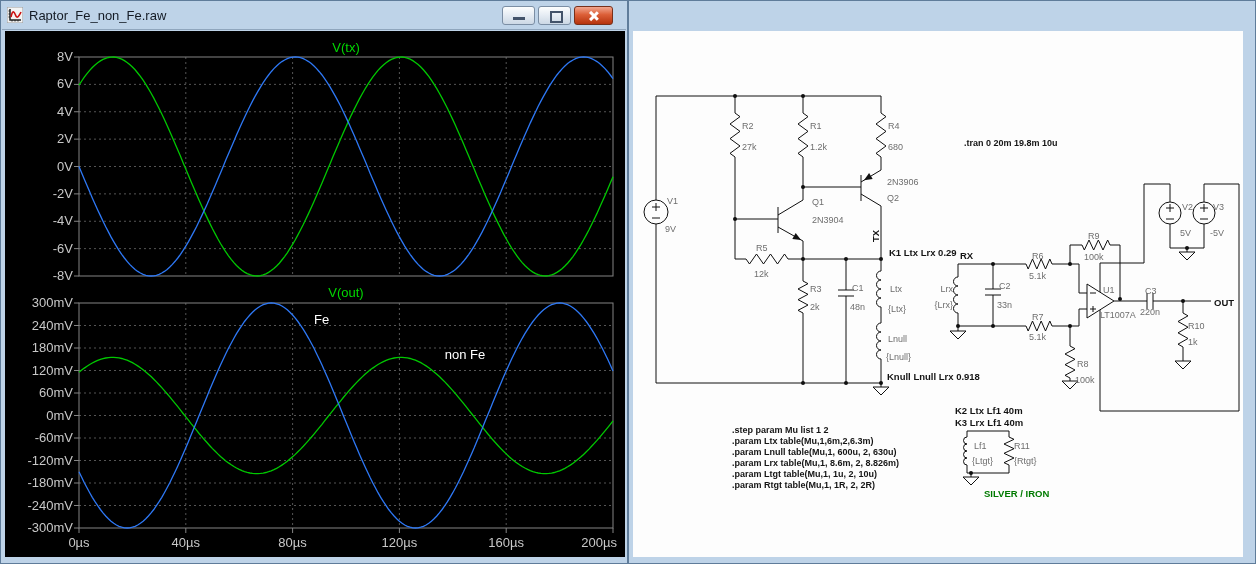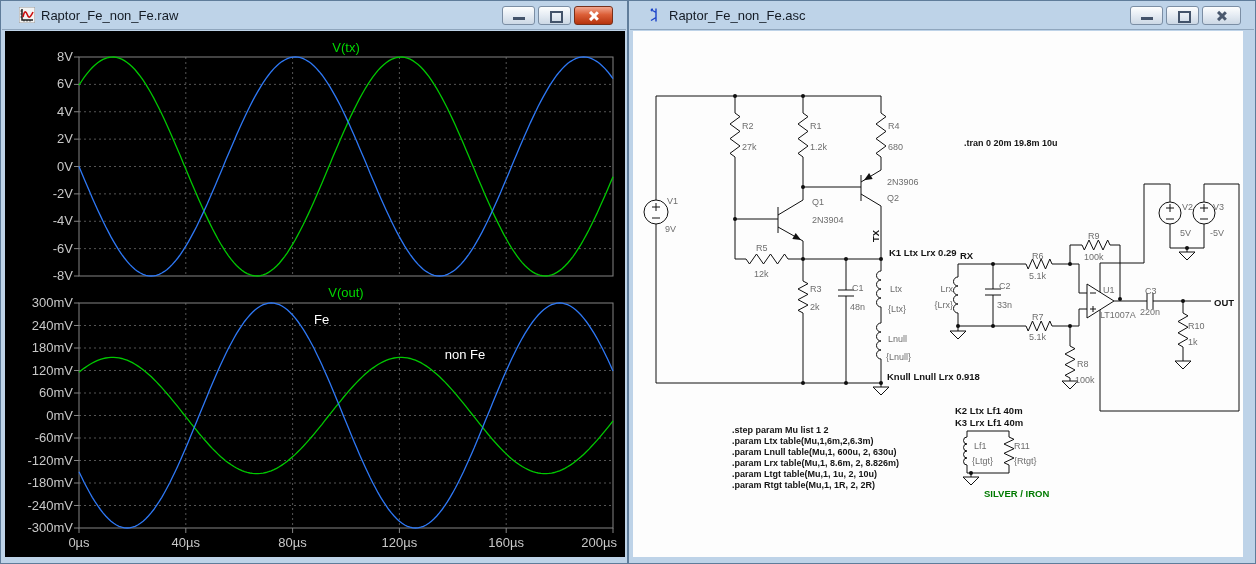--- a/index.html
+++ b/index.html
@@ -4,21 +4,21 @@
 <style>
   html,body{margin:0;padding:0}
   body{width:1256px;height:564px;position:relative;overflow:hidden;
        font-family:"Liberation Sans",sans-serif;background:#dfe9f5}
   .win{position:absolute;top:0;height:564px;background:#bed3e8;
        border:1px solid #5f7c9a;box-sizing:border-box}
   #lwin{left:0;width:628px}
   #rwin{left:628px;width:628px}
   .tbar{position:absolute;left:1px;right:1px;top:0;height:29px;
         background:linear-gradient(#dcr 0%,#fff 0) , linear-gradient(#d9e7f4,#bdd1e5 55%,#abc2d9);
-        display:flex;align-items:center;padding-left:17px;box-sizing:border-box;
+        display:flex;align-items:center;padding-left:5px;box-sizing:border-box;
         border-bottom:1px solid #90a6bd}
   .ttl{font-size:13px;color:#141b25;margin-left:6px;white-space:nowrap}
   .btns{position:absolute;right:13px;top:5px;display:flex;gap:3px}
   .btn{width:33px;height:19px;border:1px solid #7b8ea4;border-radius:3px;position:relative;
        background:linear-gradient(#fdfefe,#e7edf4 45%,#ccd8e5);box-sizing:border-box}
   .btn.close{width:39px}
   .glyph-bar{position:absolute;left:10px;bottom:4px;width:12px;height:3px;background:#43536a}
   .glyph-sq{position:absolute;left:11px;top:4px;width:9px;height:8px;border:2px solid #43536a}
   .xg{position:absolute;left:50%;top:50%;width:11px;height:11px;transform:translate(-50%,-50%)}
   .xg:before,.xg:after{content:"";position:absolute;left:4.5px;top:0;width:2.5px;height:11px;background:#49586e}
@@ -156,37 +156,20 @@
       <line x1="394.4" y1="497" x2="394.4" y2="502" class="tick"></line>
       <text x="394.4" y="516" text-anchor="middle" class="al">120µs</text>
       <line x1="501.2" y1="497" x2="501.2" y2="502" class="tick"></line>
       <text x="501.2" y="516" text-anchor="middle" class="al">160µs</text>
       <line x1="608" y1="497" x2="608" y2="502" class="tick"></line>
       <text x="612" y="516" text-anchor="end" class="al">200µs</text>
     </svg>
 </div>
 
 <div class="win" id="rwin">
-  <div class="tbar">
-    <svg width="16" height="16" viewBox="0 0 16 16">
-      <path d="M9,1.5 V14.5 M9,5.5 L4,2.5 M9,10.5 L4,13.5 M4,2.5 L6,2.2 M4,2.5 L4.8,4.2" stroke="#1b43c9" stroke-width="1.4" fill="none"></path>
-    </svg>
-    <span class="ttl">Raptor_Fe_non_Fe.asc</span>
-    <div class="btns">
-      <div class="btn">
-          <span class="glyph-bar"></span>
-        </div>
-      <div class="btn">
-          <span class="glyph-sq"></span>
-        </div>
-      <div class="btn close">
-          <span class="xg"></span>
-        </div>
-    </div>
-  </div>
   <svg id="schem" class="canvas" width="620" height="526" viewBox="632 30 620 526">
     <rect x="632" y="30" width="610" height="526" fill="#fdfdfd"></rect>
     <g id="schem-shapes">
         <path d="M655,95 H880" class="sch" stroke="#101010"></path>
         <path d="M655,95 V199" class="sch" stroke="#101010"></path>
         <path d="M655,223 V382" class="sch" stroke="#101010"></path>
         <path d="M655,382 H880" class="sch" stroke="#101010"></path>
         <path d="M734,95 V112" class="sch" stroke="#101010"></path>
         <path d="M734,156 V258" class="sch" stroke="#101010"></path>
         <path d="M734,258 H745" class="sch" stroke="#101010"></path>

